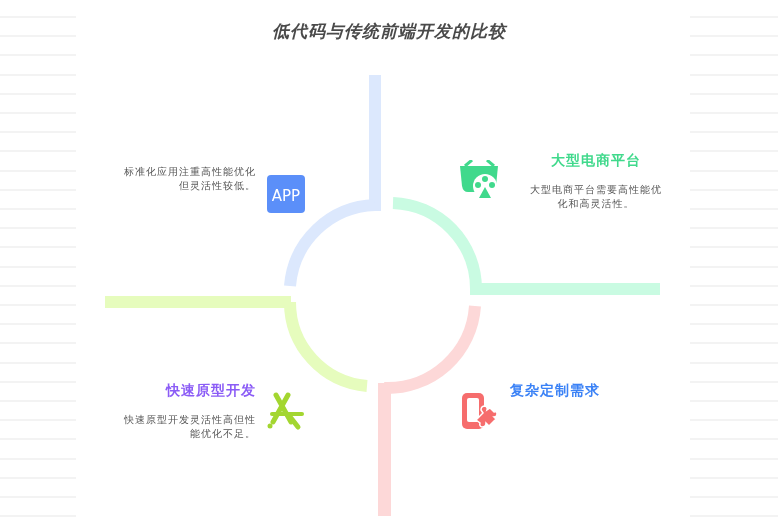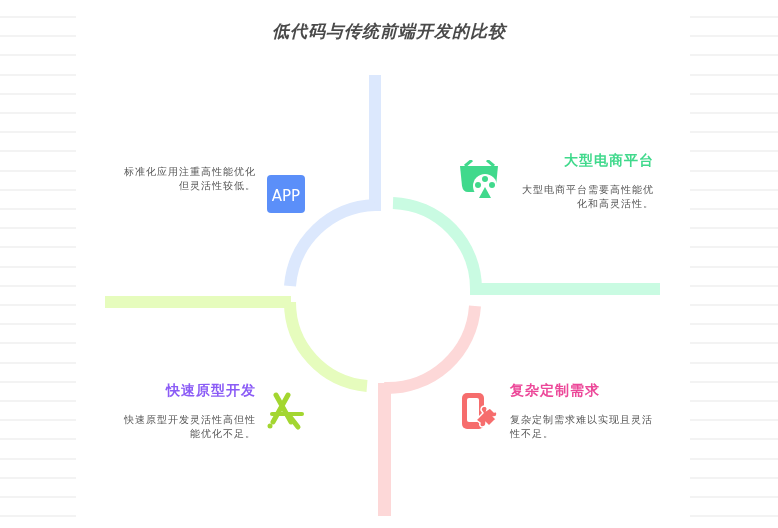--- a/index.html
+++ b/index.html
@@ -24,21 +24,21 @@
     svg.diagram { position: absolute; left: 0; top: 0; }
     .block { position: absolute; }
     .block .heading {
       font-size: 14px; font-weight: bold; letter-spacing: 1px;
       font-family: "DejaVu Serif", serif;
     }
     .block .desc {
       font-size: 10px; color: #555; line-height: 14px; letter-spacing: 1px; margin-top: 13px;
     }
     .tl { left: 120px; top: 152px; width: 136px; text-align: right; }
-    .tr { left: 514px; top: 152px; width: 140px; text-align: right; }
+    .tr { left: 526px; top: 152px; width: 140px; text-align: center; }
     .bl { left: 120px; top: 382px; width: 136px; text-align: right; }
     .br { left: 510px; top: 382px; width: 150px; text-align: left; }
     .icon { position: absolute; width: 40px; height: 40px; }
   </style>
 </head>
 <body>
 
 <div class="stripes left"></div>
 <div class="stripes right"></div>
 
@@ -100,22 +100,21 @@
 <div class="icon" style="left:266px; top:392px;">
   <svg width="40" height="40" viewBox="0 0 40 40">
     <path d="M 10 3 L 25 30 M 22 3 L 7 30" stroke="#a3d630" stroke-width="5" stroke-linecap="round" fill="none"></path>
     <path d="M 6 22 L 36 22" stroke="#a3d630" stroke-width="4" stroke-linecap="round"></path>
     <path d="M 25 26 L 32 35" stroke="#a3d630" stroke-width="5" stroke-linecap="round"></path>
     <circle cx="4" cy="34" r="2.5" fill="#a3d630"></circle>
   </svg>
 </div>
 
 <div class="block br">
-  <div class="heading" style="color:#ec4899">复杂定制需求</div>
-  <div class="desc">复杂定制需求难以实现且灵活性不足。</div>
+  <div class="heading" style="color:#3b82f6">复杂定制需求</div>
 </div>
 <div class="icon" style="left:459px; top:391px;">
   <svg width="40" height="40" viewBox="0 0 40 40">
     <rect x="3" y="2" width="22" height="36" rx="5" fill="#f66d6d"></rect>
     <rect x="8" y="7" width="12" height="24" rx="2" fill="#ffffff"></rect>
     <path d="M 17 29 L 24 22 L 22 19 Q 22 15 26 15 Q 29 16 28 19 L 31 17 L 35 21 Q 38 20 38 23 Q 38 26 35 26 L 37 28 L 30 35 L 27 32 Q 27 36 23 36 Q 20 35 21 32 Z" fill="#f66d6d" stroke="#ffffff" stroke-width="1.5"></path>
   </svg>
 </div>
 
 </body></html>

